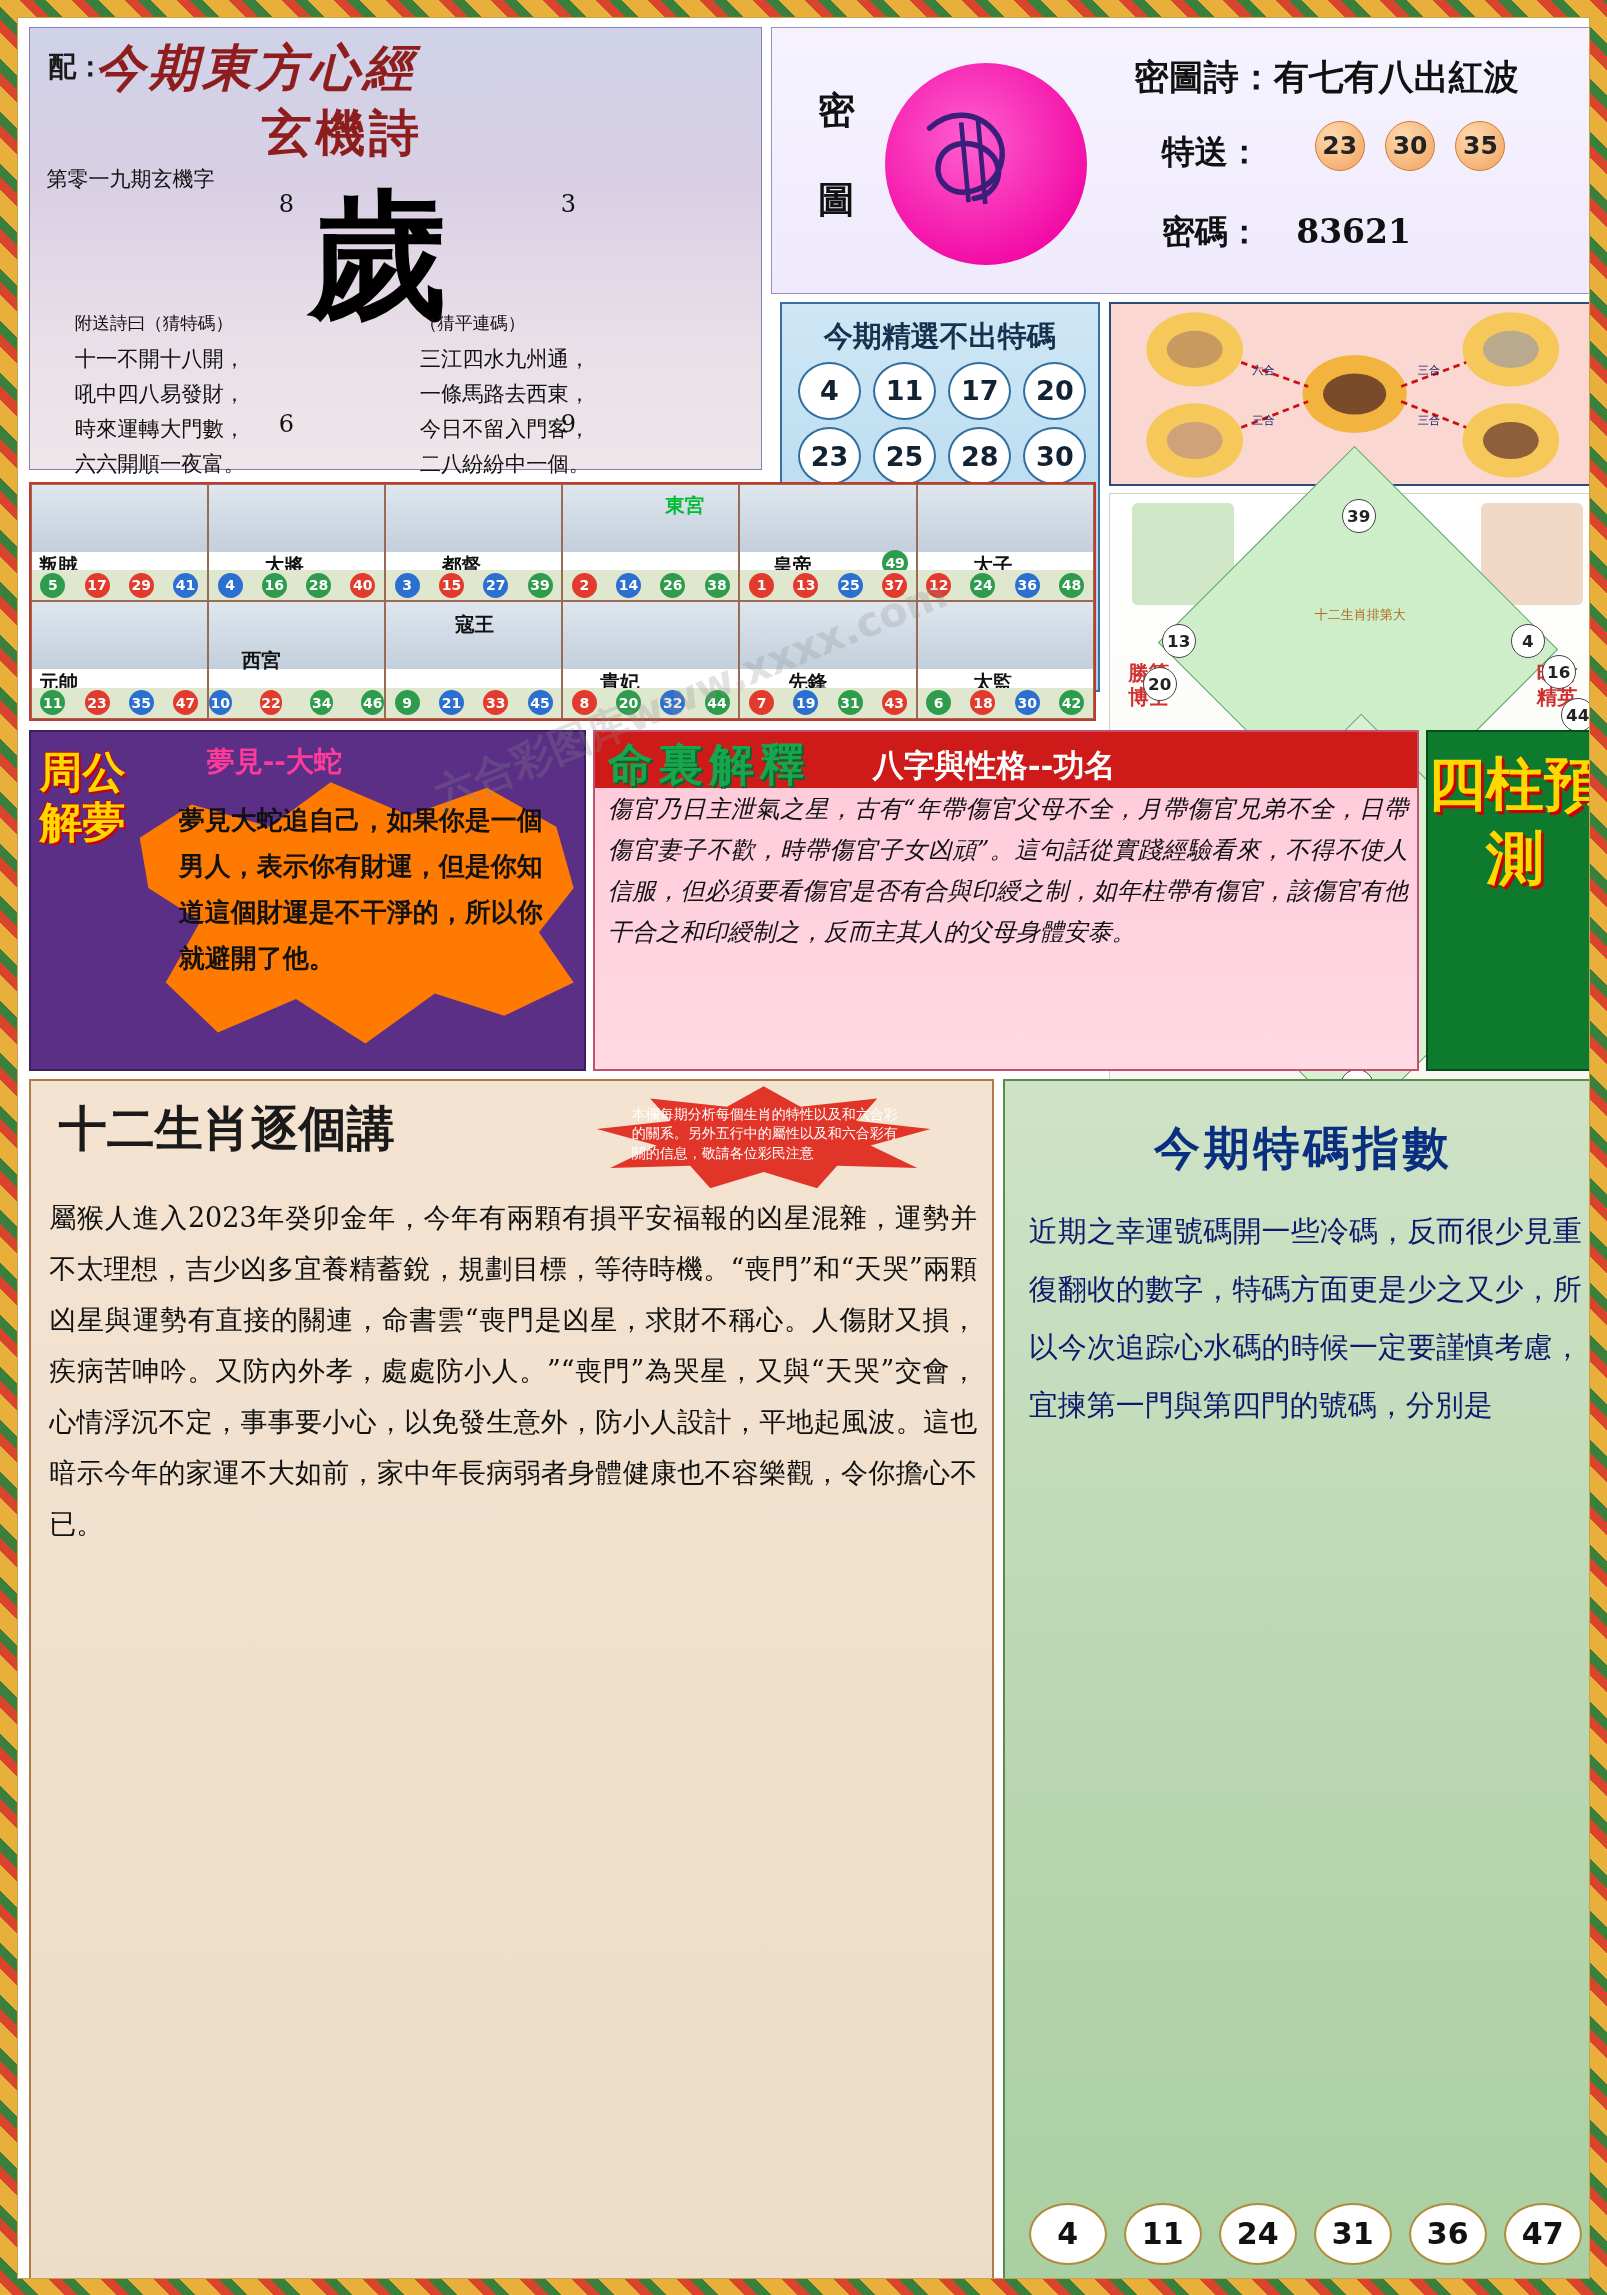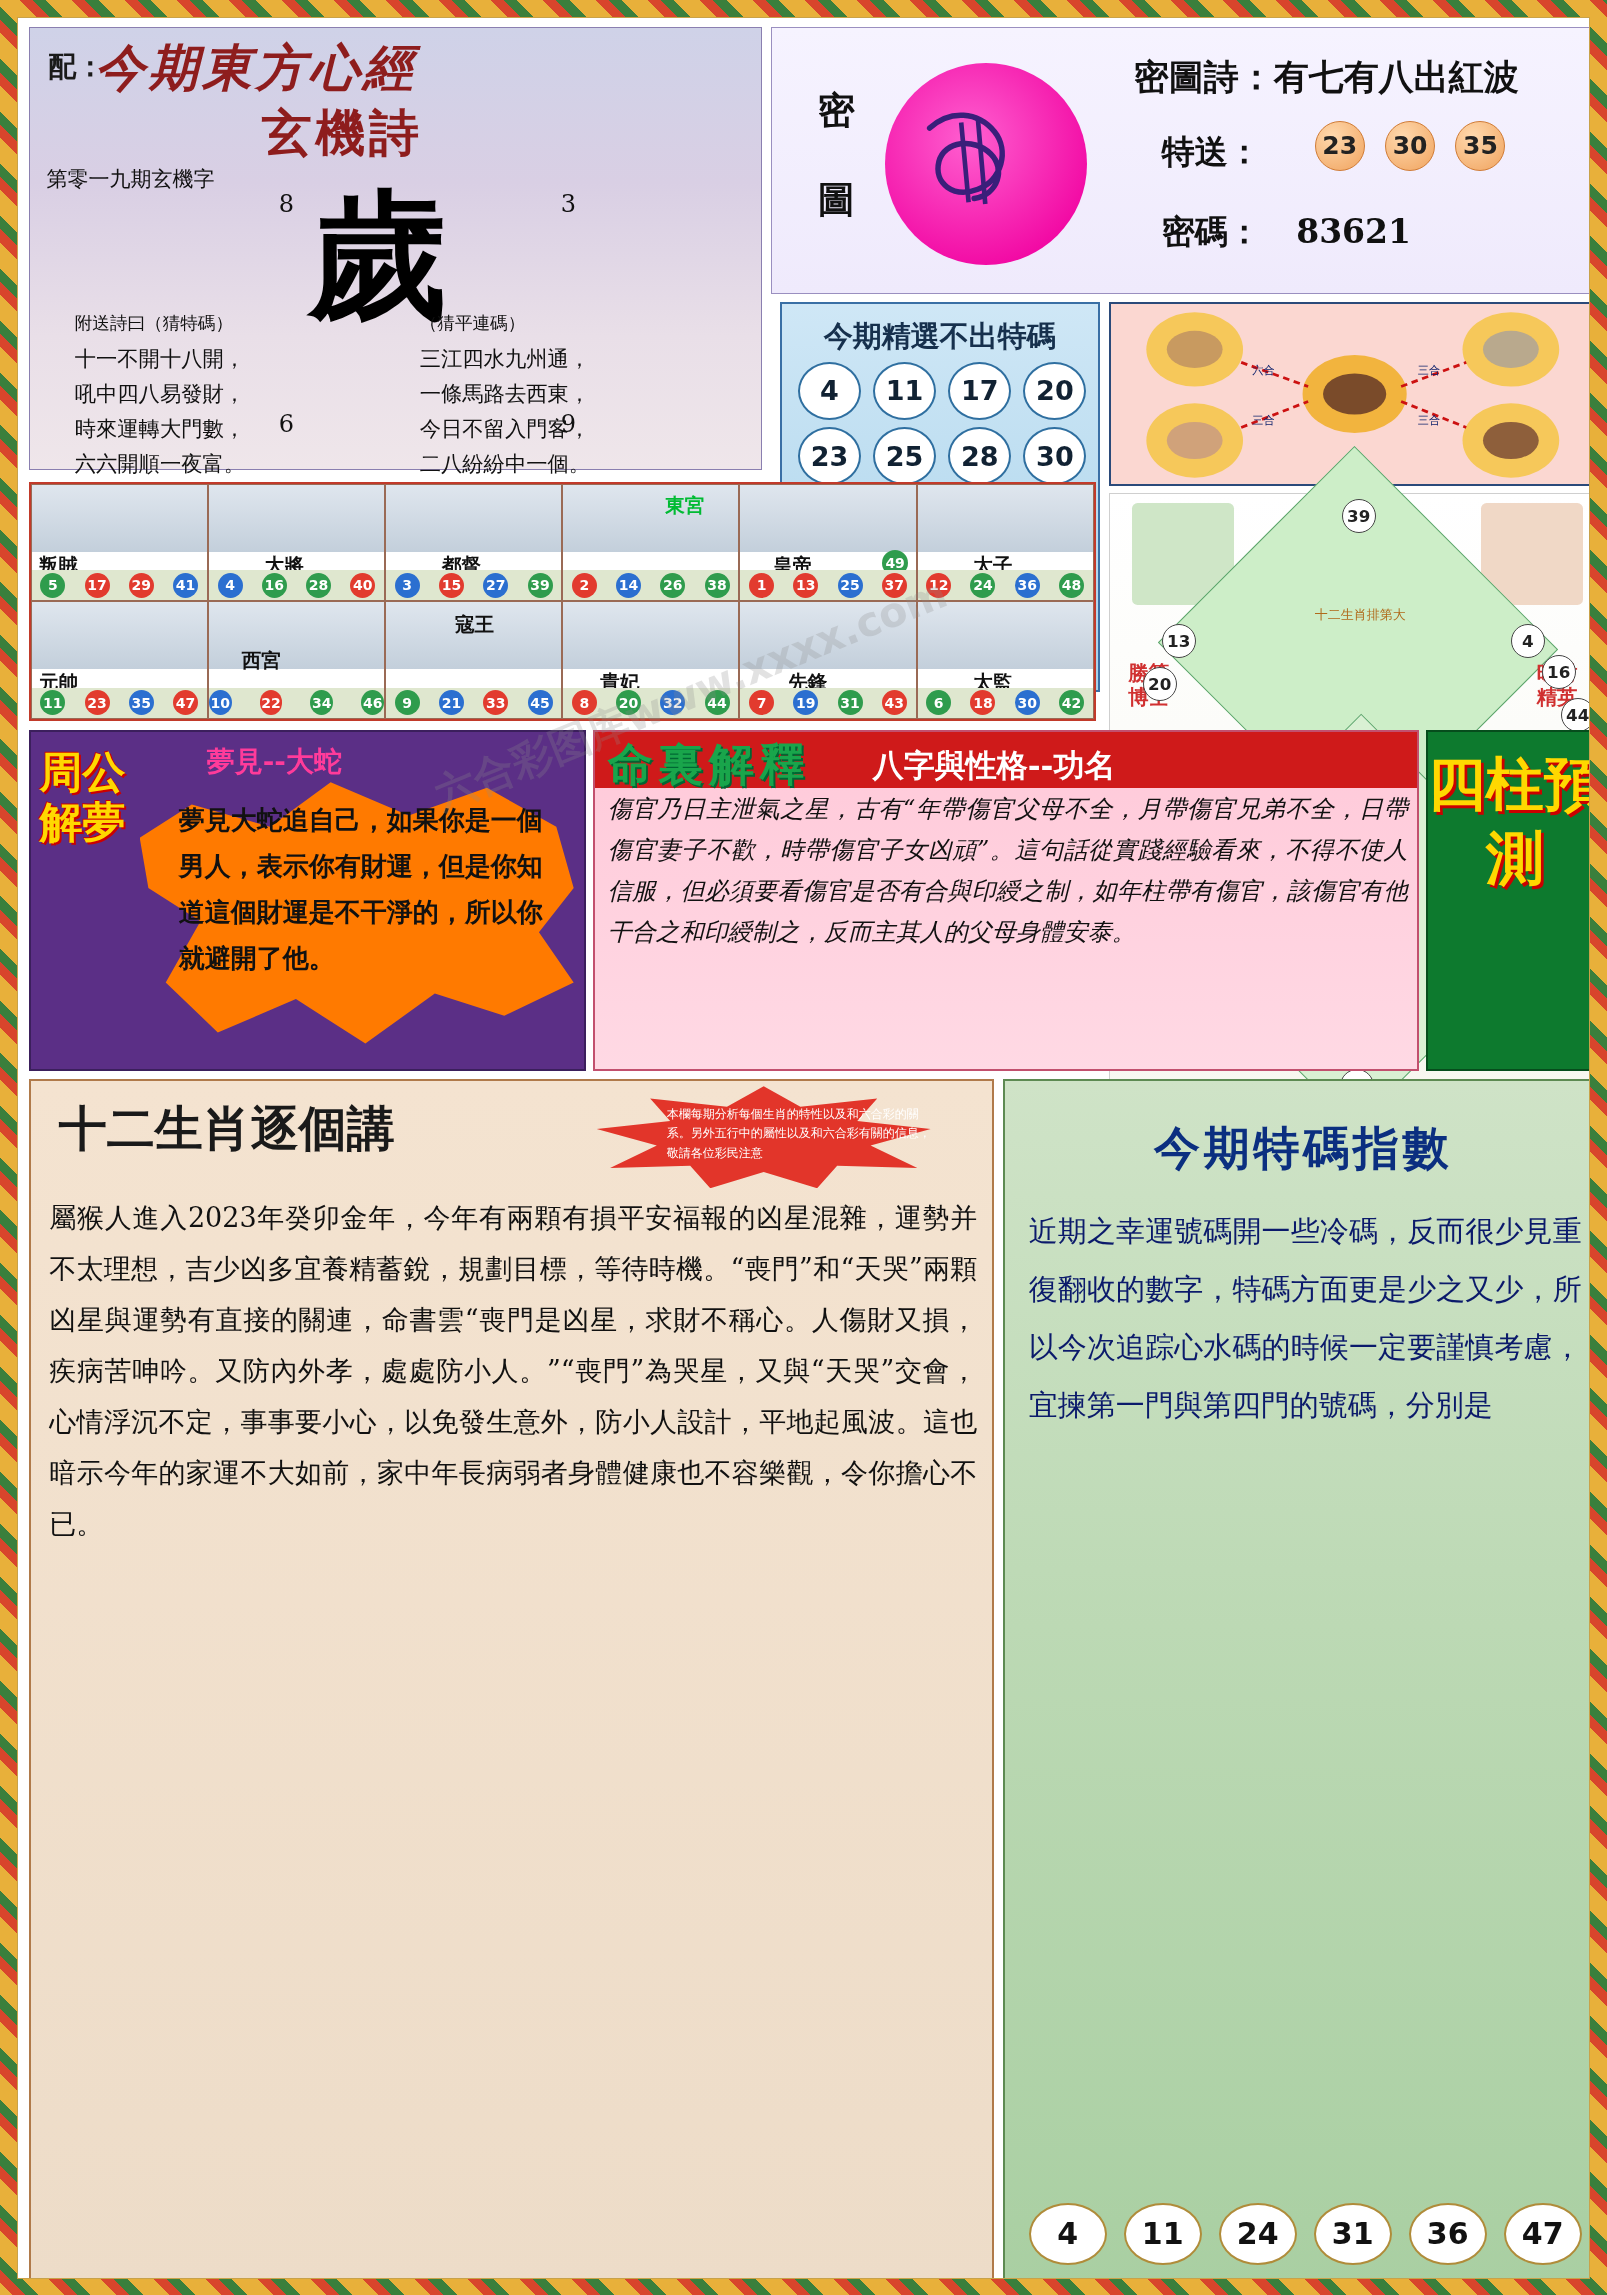--- a/index.html
+++ b/index.html
@@ -148,22 +148,22 @@
   
   #box-shengxiao{
     left:11px;top:1061px;width:965px;height:1215px;
     background:linear-gradient(180deg,#f4e3d0 0%,#eddcc8 100%);
     border:2.8px solid #b07a4a;
   }
   #sxTitle{left:28px;top:16.7px;font-size:48px;font-weight:bold;color:#1a1a1a;
            font-family:"DejaVu Serif","Liberation Serif",serif;}
   #sxStar{left:566px;top:5.6px;width:334px;height:102px;background:#e2352a;
      clip-path:polygon(50% 0%,61% 20%,84% 12%,78% 34%,100% 42%,82% 58%,96% 80%,72% 78%,66% 100%,50% 84%,34% 100%,28% 78%,4% 80%,18% 58%,0% 42%,22% 34%,16% 12%,39% 20%);}
-  #sxNote{left:601px;top:24px;width:269px;font-size:12px;line-height:19.5px;color:#fff;
-          font-family:"DejaVu Sans","Liberation Sans",sans-serif;margin-left:35px;}
+  #sxNote{left:601px;top:24px;width:269px;font-size:14px;line-height:19.5px;color:#fff;
+          font-family:"DejaVu Sans","Liberation Sans",sans-serif;}
   #sxBody{left:18.6px;top:111px;width:928px;font-size:27px;line-height:51px;color:#111;
           font-family:"DejaVu Serif","Liberation Serif",serif;text-align:justify;}
   
   #box-zhishu{
     left:985px;top:1061px;width:601px;height:1215px;
     background:linear-gradient(180deg,#cfe3c7 0%,#bcd9b4 45%,#a9cfa2 100%);
     border:2.8px solid #5d8a52;
   }
   #zsTitle{left:0;top:37px;width:100%;text-align:center;font-size:46px;font-weight:bold;color:#0b2f80;
            font-family:"DejaVu Serif","Liberation Serif",serif;letter-spacing:3.7px;}

